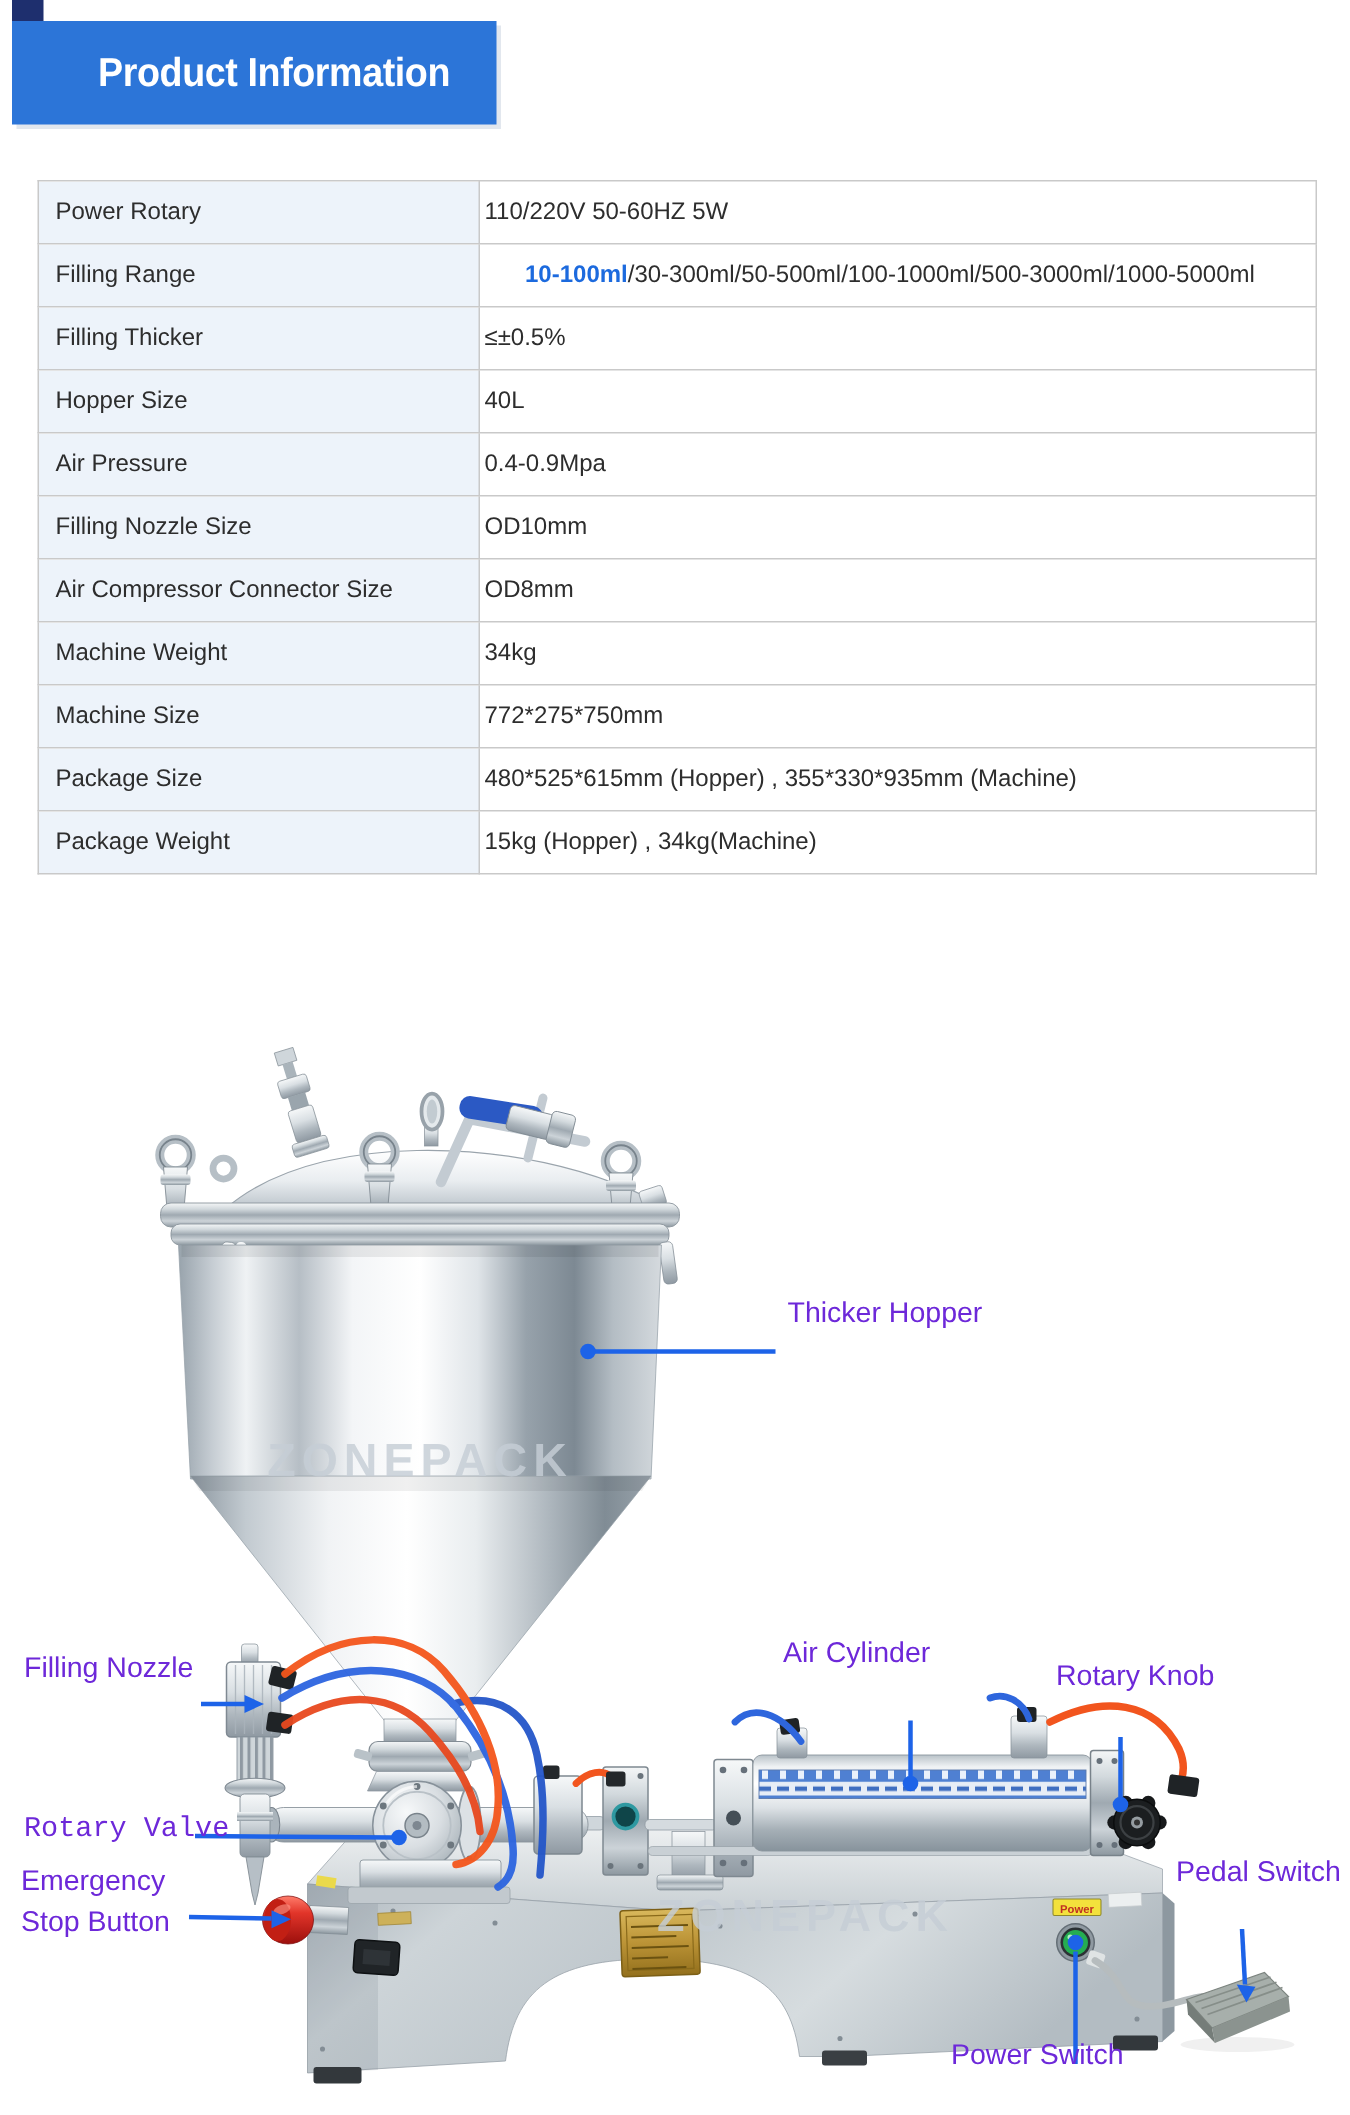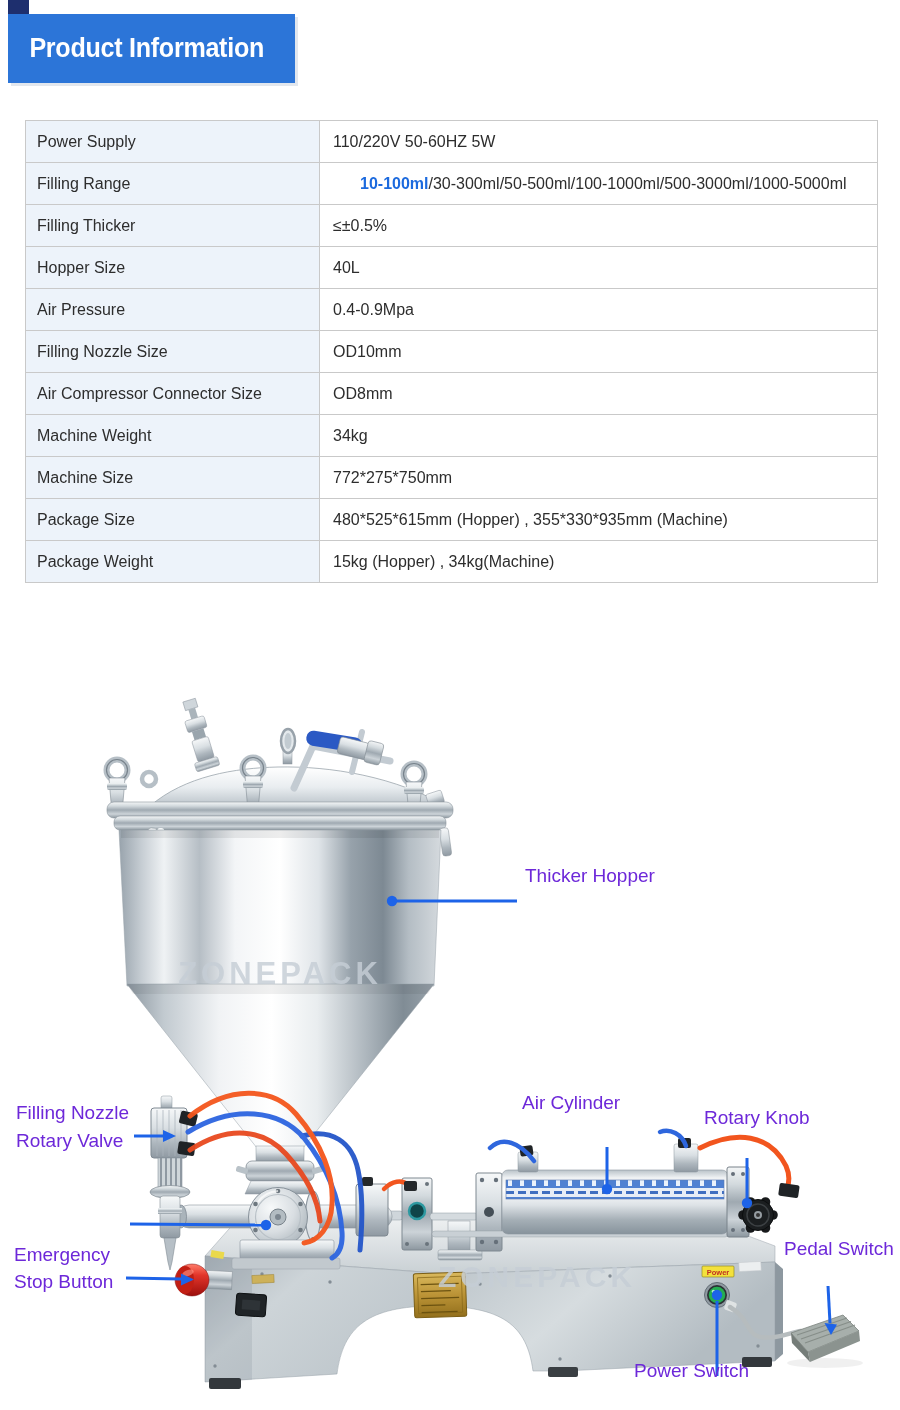--- a/index.html
+++ b/index.html
@@ -2,30 +2,30 @@
 <html style="--accent: #2c75d8; --navy: #1e2f6e; --callout: #1d63e8; --hl: #1c6ade; --cell-bg: #edf3fa; --border: #c9c9c9;"><head>
 <meta charset="utf-8">
 <style>
   html,body{margin:0;padding:0;background:#ffffff;}
   .page{position:relative;width:900px;height:1410px;background:#fff;overflow:hidden;
         font-family:"Liberation Sans",sans-serif;}
 
   
   .navy-tab{position:absolute;left:8px;top:0;width:21px;height:15px;background:var(--navy);}
   .banner{position:absolute;left:8px;top:14px;width:287px;height:69px;background:var(--accent);
-          display:flex;align-items:center;box-shadow:3px 3px 0 #e2e7ee;}
+          display:flex;align-items:center;box-shadow:3px 3px 0 #e2e7ee;padding-left:36px;}
   .banner span{color:#fff;font-weight:bold;font-size:27px;letter-spacing:-0.3px;
                transform:scaleX(.93);transform-origin:0 50%;padding-left:23px;white-space:nowrap;}
 
   
   table.spec{position:absolute;left:25px;top:120px;width:853px;border-collapse:collapse;table-layout:fixed;}
   table.spec td{border:1px solid var(--border);height:41px;font-size:16px;color:#2d2d2d;
                 vertical-align:middle;padding:0 6px 0 11px;white-space:nowrap;overflow:hidden;}
   table.spec td.lab{width:276px;background:var(--cell-bg);}
-  table.spec td.val{background:#fff;padding-left:13px;}
+  table.spec td.val{background:#fff;padding-left:3px;}
   .hl{color:var(--hl);font-weight:bold;margin-left:27px;}
 
   
   .machine{position:absolute;left:0;top:684px;width:840px;height:750px;}
   .co{position:absolute;font-size:19px;line-height:23px;color:#6d28d9;white-space:nowrap;}
   .co.two{line-height:27px;}
   .ld{stroke:var(--callout);stroke-width:3;fill:none;}
   .ldot{fill:var(--callout);stroke:none;}
   .wm{font-weight:bold;letter-spacing:4px;fill:#c6ced6;opacity:.82;
       font-family:"Liberation Sans",sans-serif;}
@@ -36,21 +36,21 @@
 <div class="page">
 
   <div class="navy-tab"></div>
   <div class="banner">
     <span>Product Information</span>
   </div>
 
   <table class="spec">
     <tbody id="spec-body">
         <tr>
-          <td class="lab">Power Supply</td>
+          <td class="lab">Power Rotary</td>
           <td class="val">110/220V 50-60HZ  5W</td>
         </tr>
         <tr>
           <td class="lab">Filling Range</td>
           <td class="val"><span class="hl">10-100ml</span>/30-300ml/50-500ml/100-1000ml/500-3000ml/1000-5000ml</td>
         </tr>
         <tr>
           <td class="lab">Filling Thicker</td>
           <td class="val">≤±0.5%</td>
         </tr>
@@ -424,21 +424,21 @@
         <line class="ld" x1="828" y1="602" x2="830" y2="639"></line>
         <polygon class="ldot" points="831,651 824.5,639 837,640.5"></polygon>
         <circle class="ldot" cx="717" cy="611" r="5.2"></circle>
         <line class="ld" x1="717" y1="617" x2="717" y2="692"></line>
       </g>
     </svg>
   </div>
 
   <div class="co" style="left:525px;top:864px;">Thicker Hopper</div>
   <div class="co" style="left:16px;top:1101px;">Filling Nozzle</div>
-  <div class="co" style="left:16px;top:1129px;">Rotary Valve</div>
+  <div class="co" style="left:16px;top:1208px;font-family:Liberation Mono, monospace;">Rotary Valve</div>
   <div class="co two" style="left:14px;top:1241px;">
     <div>Emergency</div>
     <div>Stop Button</div>
   </div>
   <div class="co" style="left:522px;top:1091px;">Air Cylinder</div>
   <div class="co" style="left:704px;top:1106px;">Rotary Knob</div>
   <div class="co" style="left:784px;top:1237px;">Pedal Switch</div>
   <div class="co" style="left:634px;top:1359px;">Power Switch</div>
 </div>
 

